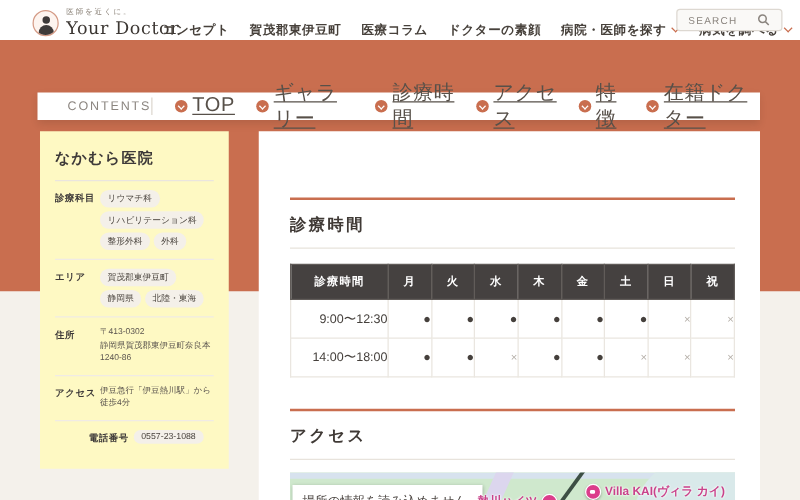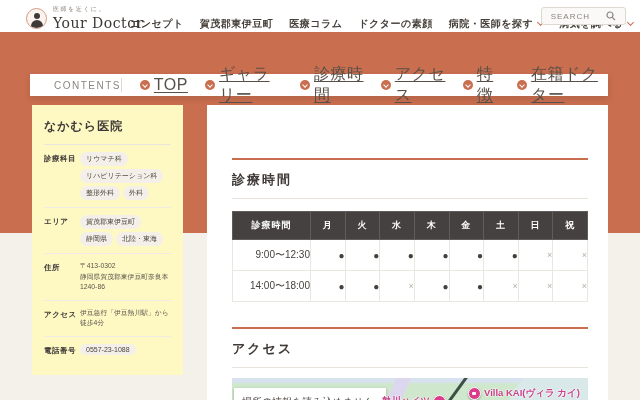--- a/index.html
+++ b/index.html
@@ -30,21 +30,21 @@
   .contents-links { display:flex; align-items:center; gap:17px; }
   .clink { display:flex; align-items:center; gap:4px; cursor:pointer; }
   .bullet { width:10px; height:10px; border-radius:50%; background:#c96e4f; position:relative; flex:none; }
   .bullet::after { content:""; position:absolute; left:3px; top:2.5px; width:3px; height:3px; border-right:1.4px solid #fff; border-bottom:1.4px solid #fff; transform:rotate(45deg); }
   .clink span { font-size:16px; color:#575049; text-decoration:underline; text-underline-offset:2px; letter-spacing:0.5px; }
 
   
   .card { position:absolute; left:32px; top:105px; width:151px; background:#fef9c3; padding:13px 12px 12px; z-index:3; }
   .card-name { font-size:12px; font-weight:bold; letter-spacing:1px; color:#3e3a39; padding-bottom:9px; border-bottom:1px solid #eae5df; }
   .card-row { display:flex; padding:7px 0; border-bottom:1px solid #f0ebe5; }
-  .card-row:last-child { border-bottom:none; }
+  .card-row:last-child { border-bottom:none;margin-left:27px; }
   .card-label { width:36px; flex:none; font-size:7.5px; font-weight:bold; color:#3e3a39; padding-top:2px; letter-spacing:0.5px; }
   .card-vals { display:flex; flex-wrap:wrap; gap:3px; align-content:flex-start; width:91px; }
   .tag { background:#f4f0e9; border-radius:8px; padding:2px 6px; font-size:7px; color:#4a443e; white-space:nowrap; }
   .card-text { font-size:6.8px; line-height:1.55; color:#5a544e; white-space:pre-line; }
 
   
   .panel { position:absolute; left:207px; top:105px; width:401px; height:295px; background:#ffffff; padding:53px 20px 0 25px; overflow:hidden; z-index:3; }
   .sec-rule { border-top:2px solid #c96e4f; }
   .sec-title { font-size:13px; font-weight:bold; letter-spacing:2px; color:#403a36; margin:11px 0 9px; }
   .sec-div { border-top:1px solid #e8e3dc; }

